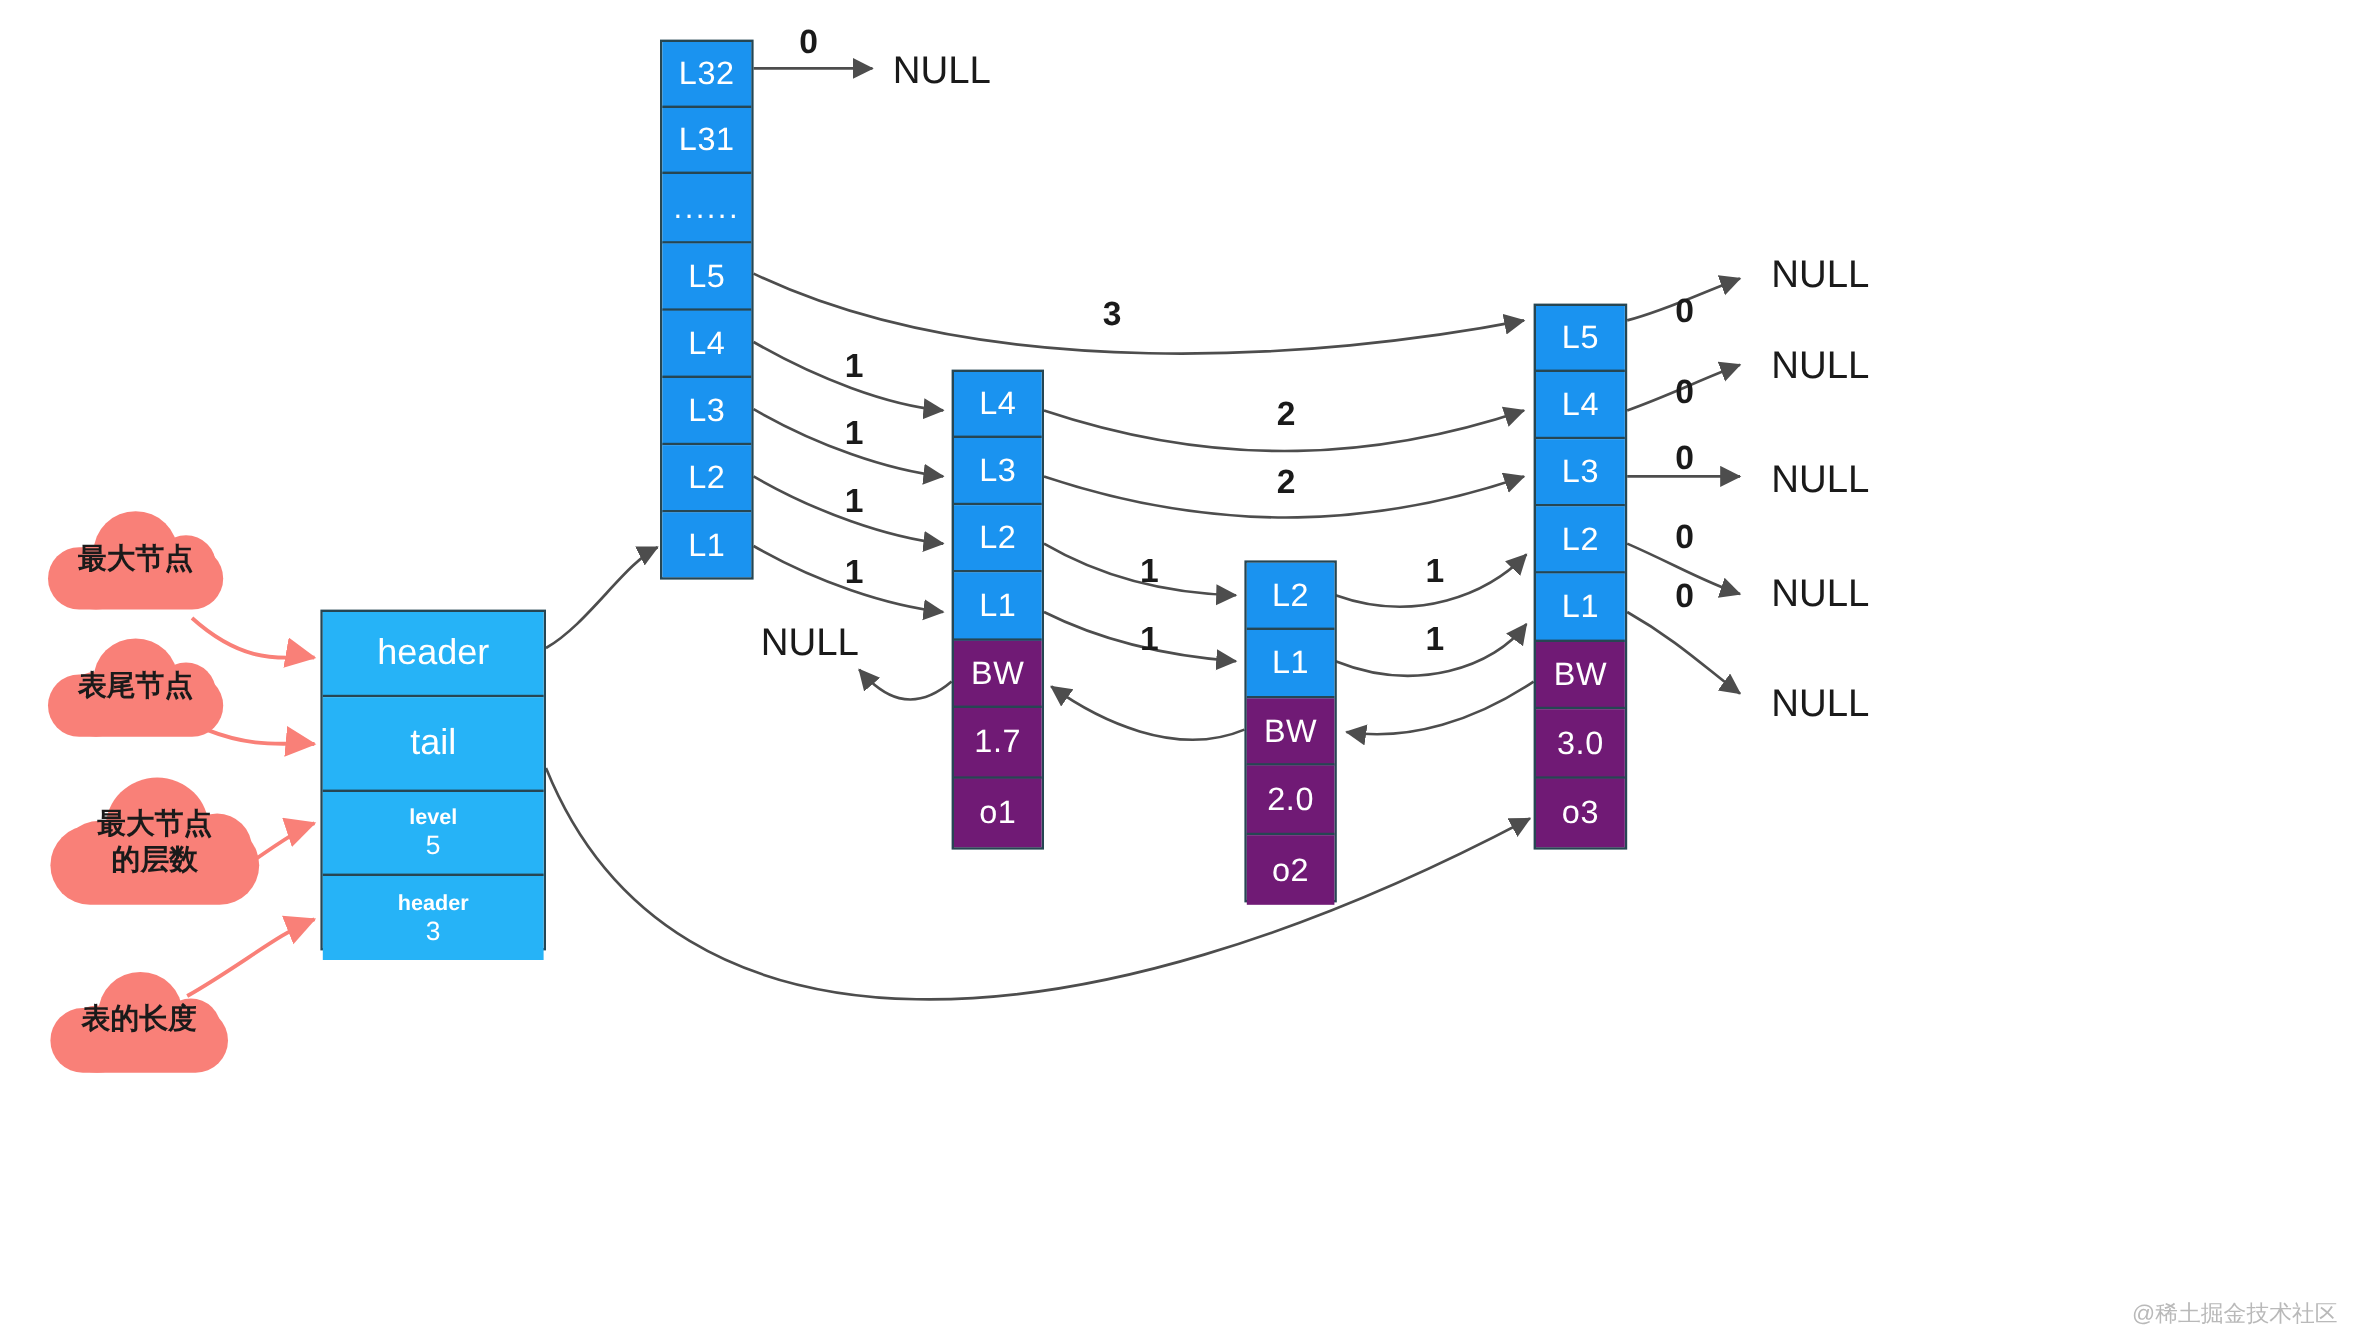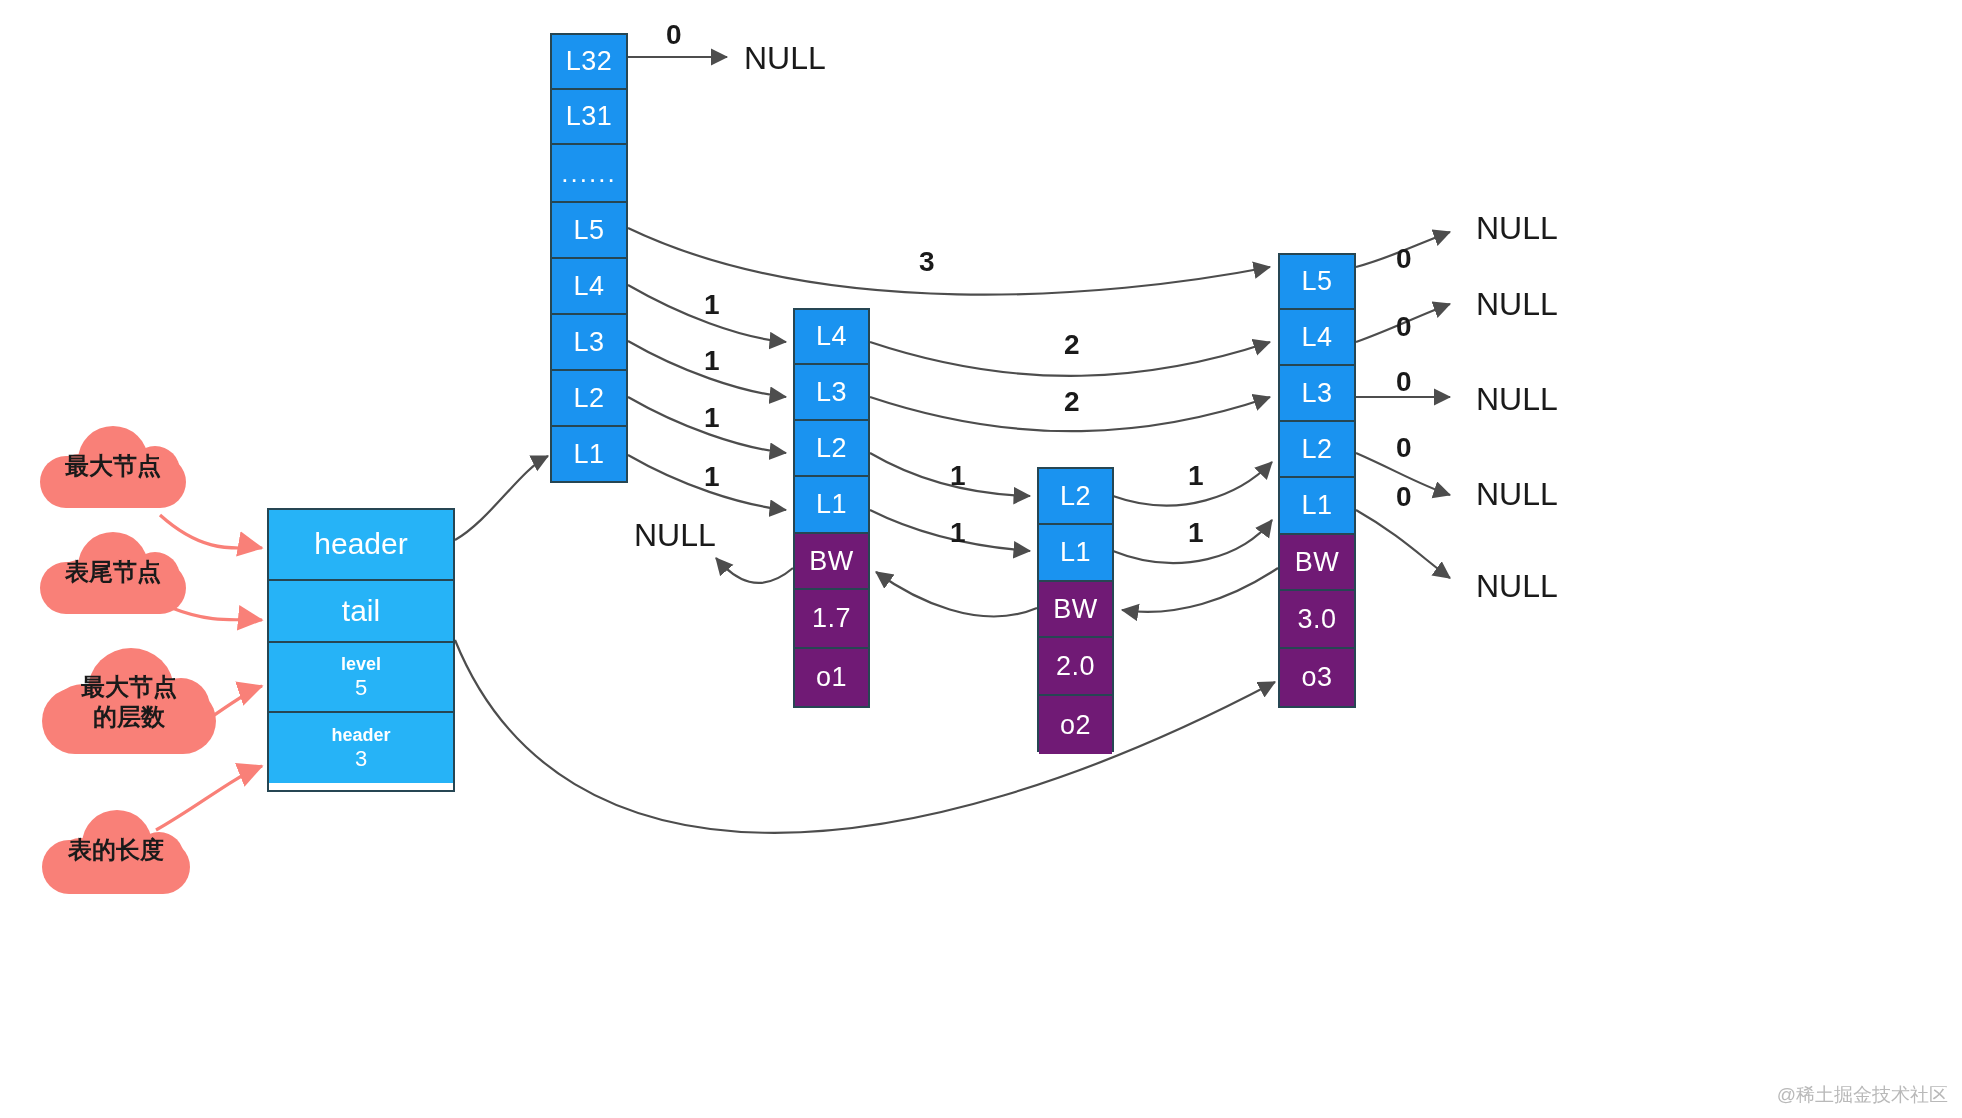--- a/index.html
+++ b/index.html
@@ -187,21 +187,21 @@
     <span class="puff" style="left:42px;top:2px;width:70px;height:68px;"></span>
     <span class="puff" style="left:94px;top:24px;width:50px;height:50px;"></span>
     <span class="base" style="left:2px;top:32px;width:148px;height:54px;border-radius:28px;"></span>
     <span class="cloudtext">表的长度</span>
   </div>
 
   <div id="infobox" style="left:267px;top:508px;width:188px;height:284px;">
     <div class="irow" style="height:71px;">
       <span class="big">header</span>
     </div>
-    <div class="irow" style="height:62px;justify-content:center;">
+    <div class="irow" style="height:79px;justify-content:center;">
       <span class="big">tail</span>
     </div>
     <div class="irow" style="height:70px;">
       <span class="small">level</span>
       <span class="smallval">5</span>
     </div>
     <div class="irow" style="height:70px;">
       <span class="small">header</span>
       <span class="smallval">3</span>
     </div>

